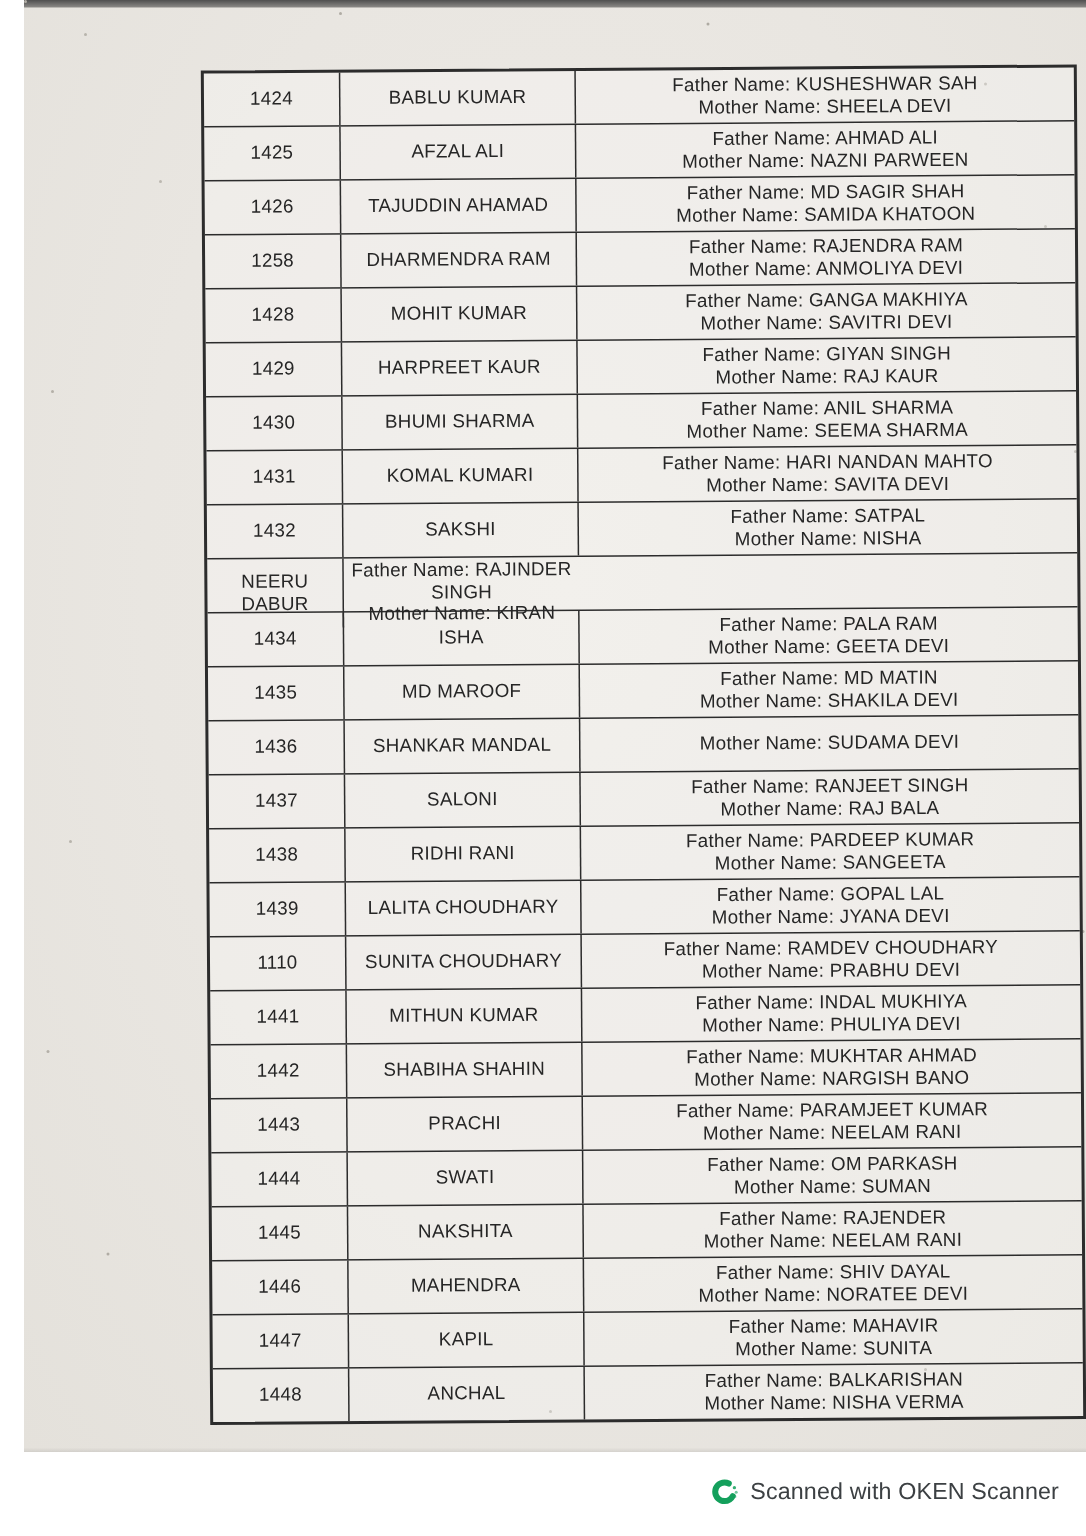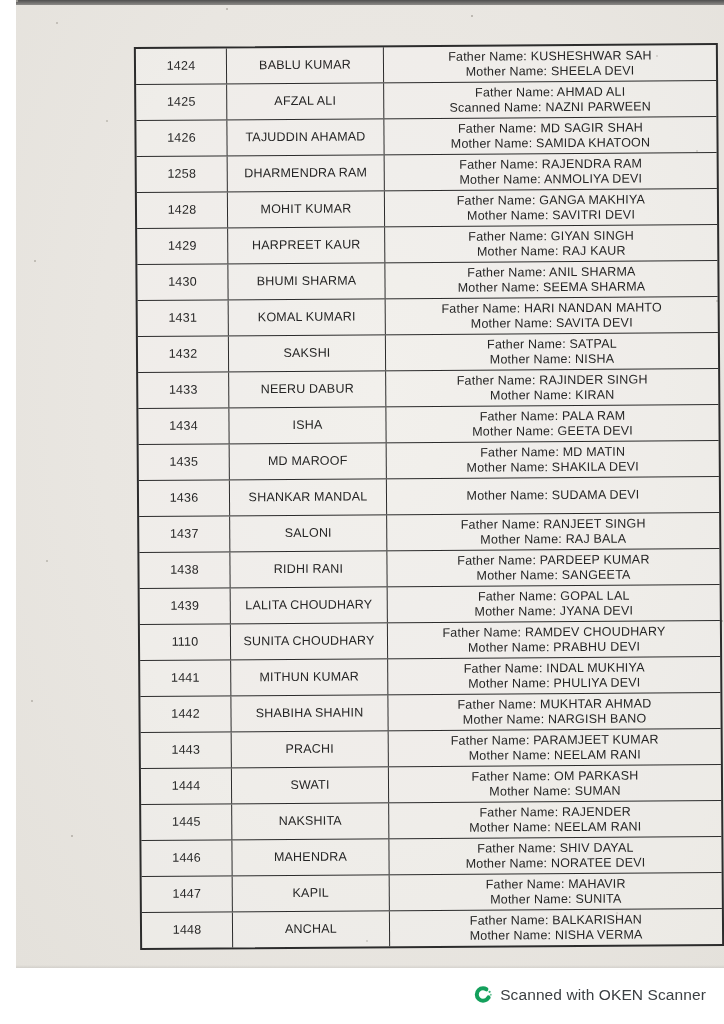--- a/index.html
+++ b/index.html
@@ -145,21 +145,21 @@
       <span>Father Name: KUSHESHWAR SAH</span>
       <span>Mother Name: SHEELA DEVI</span>
     </div>
   </div>
 
   <div class="roll-row">
     <div class="cell roll-cell">1425</div>
     <div class="cell name-cell">AFZAL ALI</div>
     <div class="cell parents-cell">
       <span>Father Name: AHMAD ALI</span>
-      <span>Scanned Name: NAZNI PARWEEN</span>
+      <span>Mother Name: NAZNI PARWEEN</span>
     </div>
   </div>
 
   <div class="roll-row">
     <div class="cell roll-cell">1426</div>
     <div class="cell name-cell">TAJUDDIN AHAMAD</div>
     <div class="cell parents-cell">
       <span>Father Name: MD SAGIR SHAH</span>
       <span>Mother Name: SAMIDA KHATOON</span>
     </div>
@@ -213,21 +213,20 @@
   <div class="roll-row">
     <div class="cell roll-cell">1432</div>
     <div class="cell name-cell">SAKSHI</div>
     <div class="cell parents-cell">
       <span>Father Name: SATPAL</span>
       <span>Mother Name: NISHA</span>
     </div>
   </div>
 
   <div class="roll-row">
-    <div class="cell roll-cell">1433</div>
     <div class="cell name-cell">NEERU DABUR</div>
     <div class="cell parents-cell">
       <span>Father Name: RAJINDER SINGH</span>
       <span>Mother Name: KIRAN</span>
     </div>
   </div>
 
   <div class="roll-row">
     <div class="cell roll-cell">1434</div>
     <div class="cell name-cell">ISHA</div>

